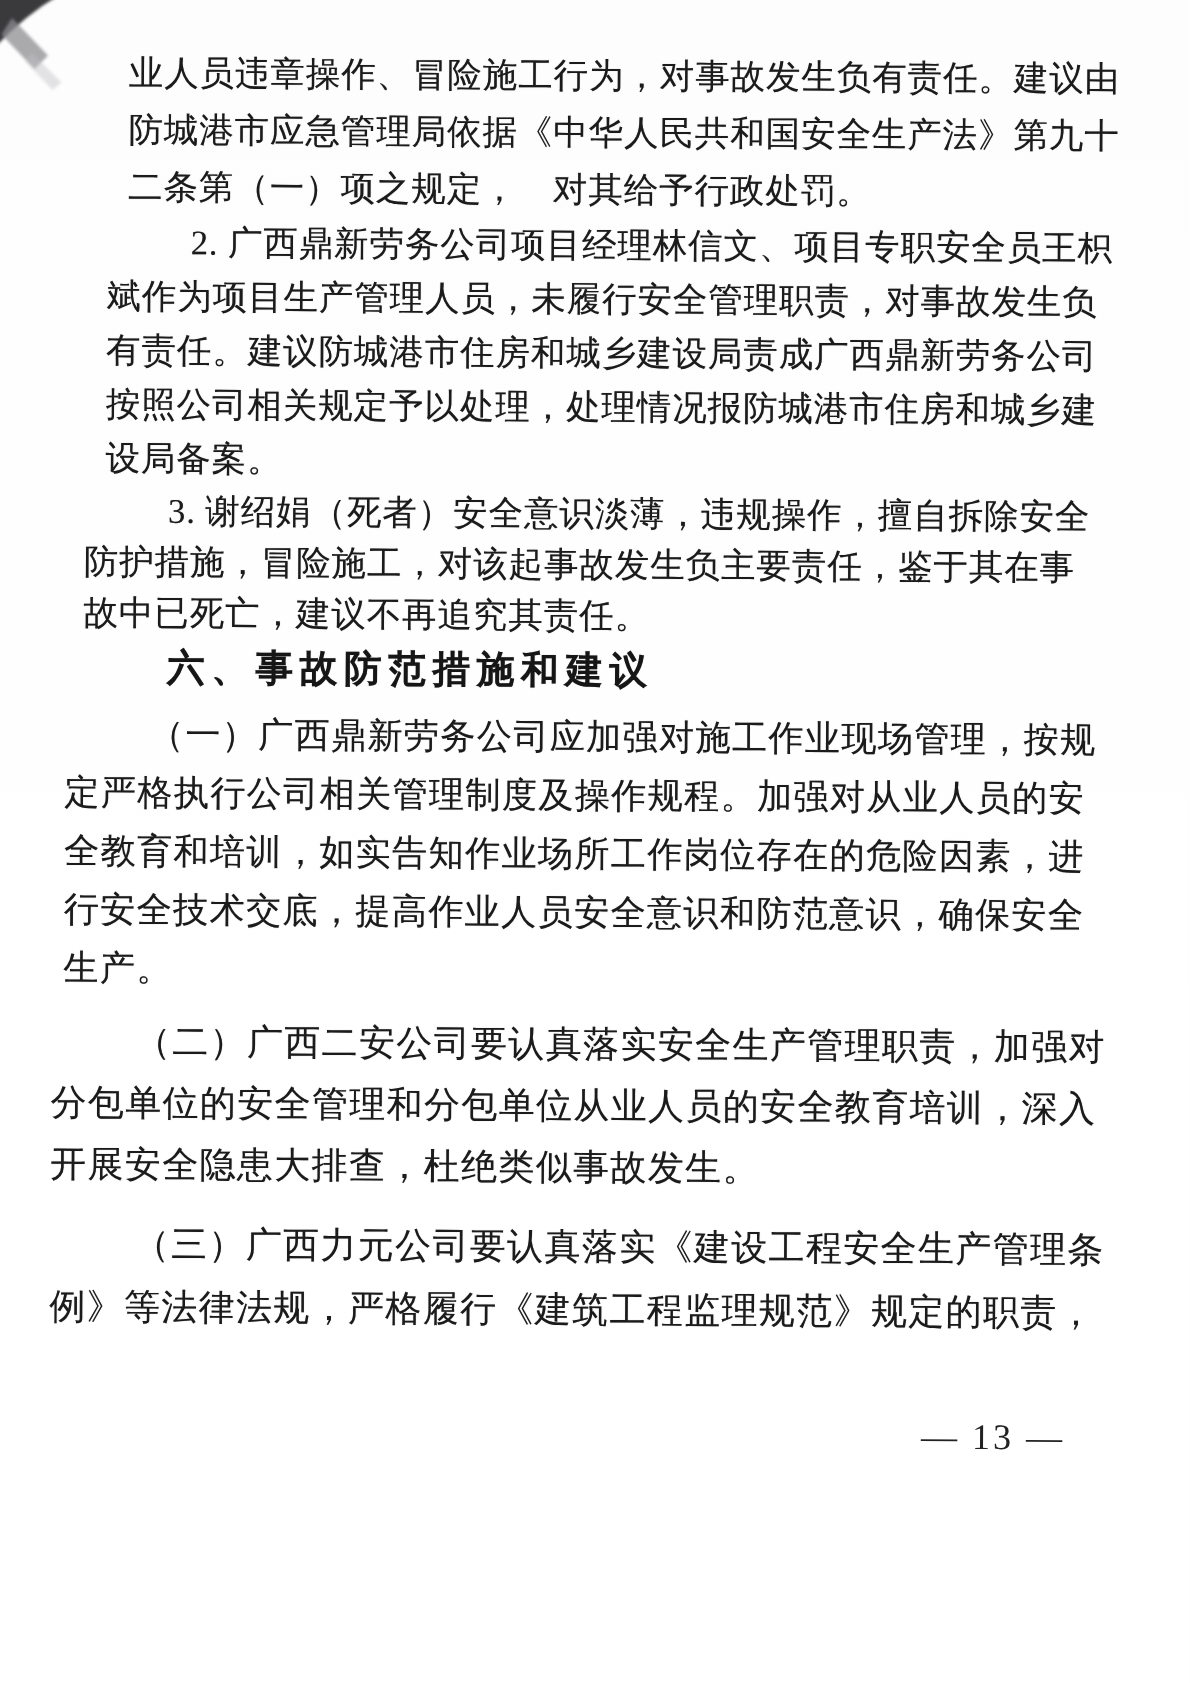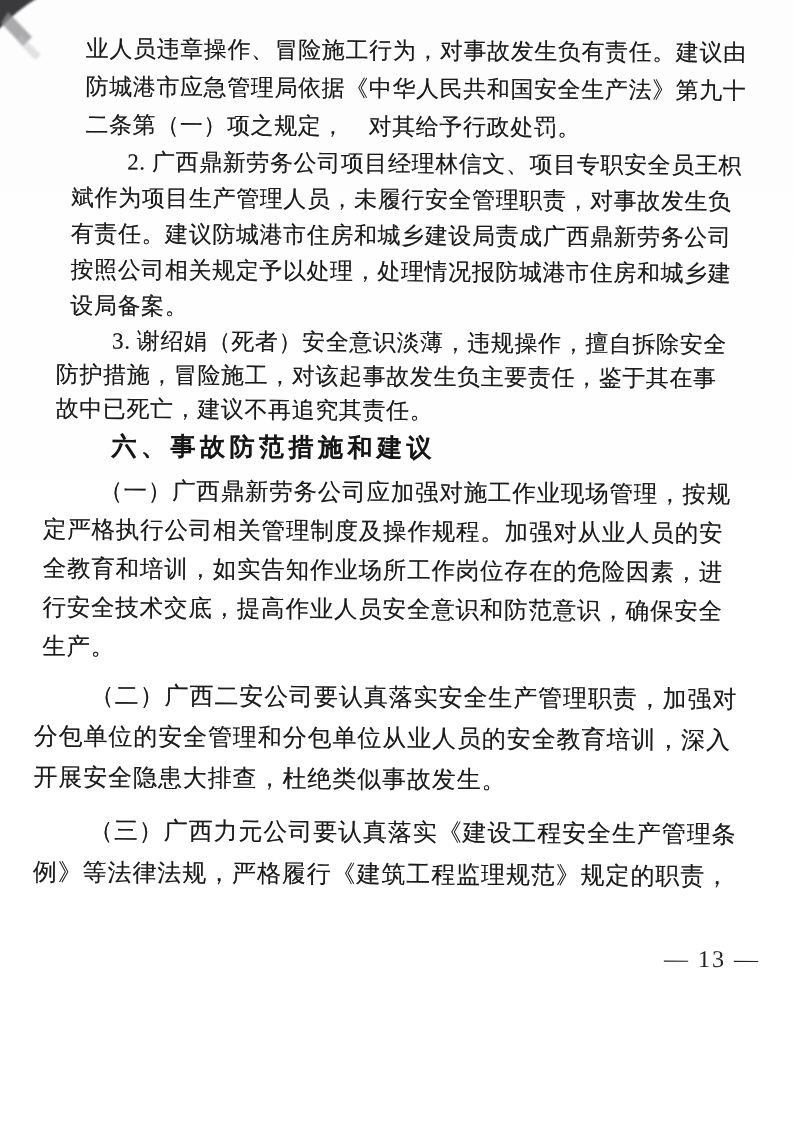--- a/index.html
+++ b/index.html
@@ -27,21 +27,21 @@
   .p3{font-size:23px;letter-spacing:.6px;line-height:34px;margin-left:20px !important;}
   .section-heading{
     font-family:"Liberation Sans","DejaVu Sans",sans-serif;
     font-weight:bold;font-size:25px;letter-spacing:4.5px;line-height:38px;
     margin-left:20px !important;color:#161616;
   }
   .p4{font-size:23.5px;letter-spacing:.8px;line-height:39px;margin-left:8px !important;margin-top:7px !important;}
   .p5{font-size:24px;letter-spacing:.9px;line-height:41px;margin-left:0 !important;margin-top:9px !important;}
   .p6{font-size:24px;letter-spacing:.9px;line-height:42px;margin-left:0 !important;margin-top:11px !important;}
   .page-number{
-    position:absolute;left:664px;top:946px;
+    position:absolute;left:614px;top:946px;
     font-size:24px;letter-spacing:2px;color:#222;
     font-family:"Liberation Serif","DejaVu Serif",serif;
     transform:rotate(0.3deg);
   }
 </style>
 </head>
 <body>
 
 <div class="page">
 

